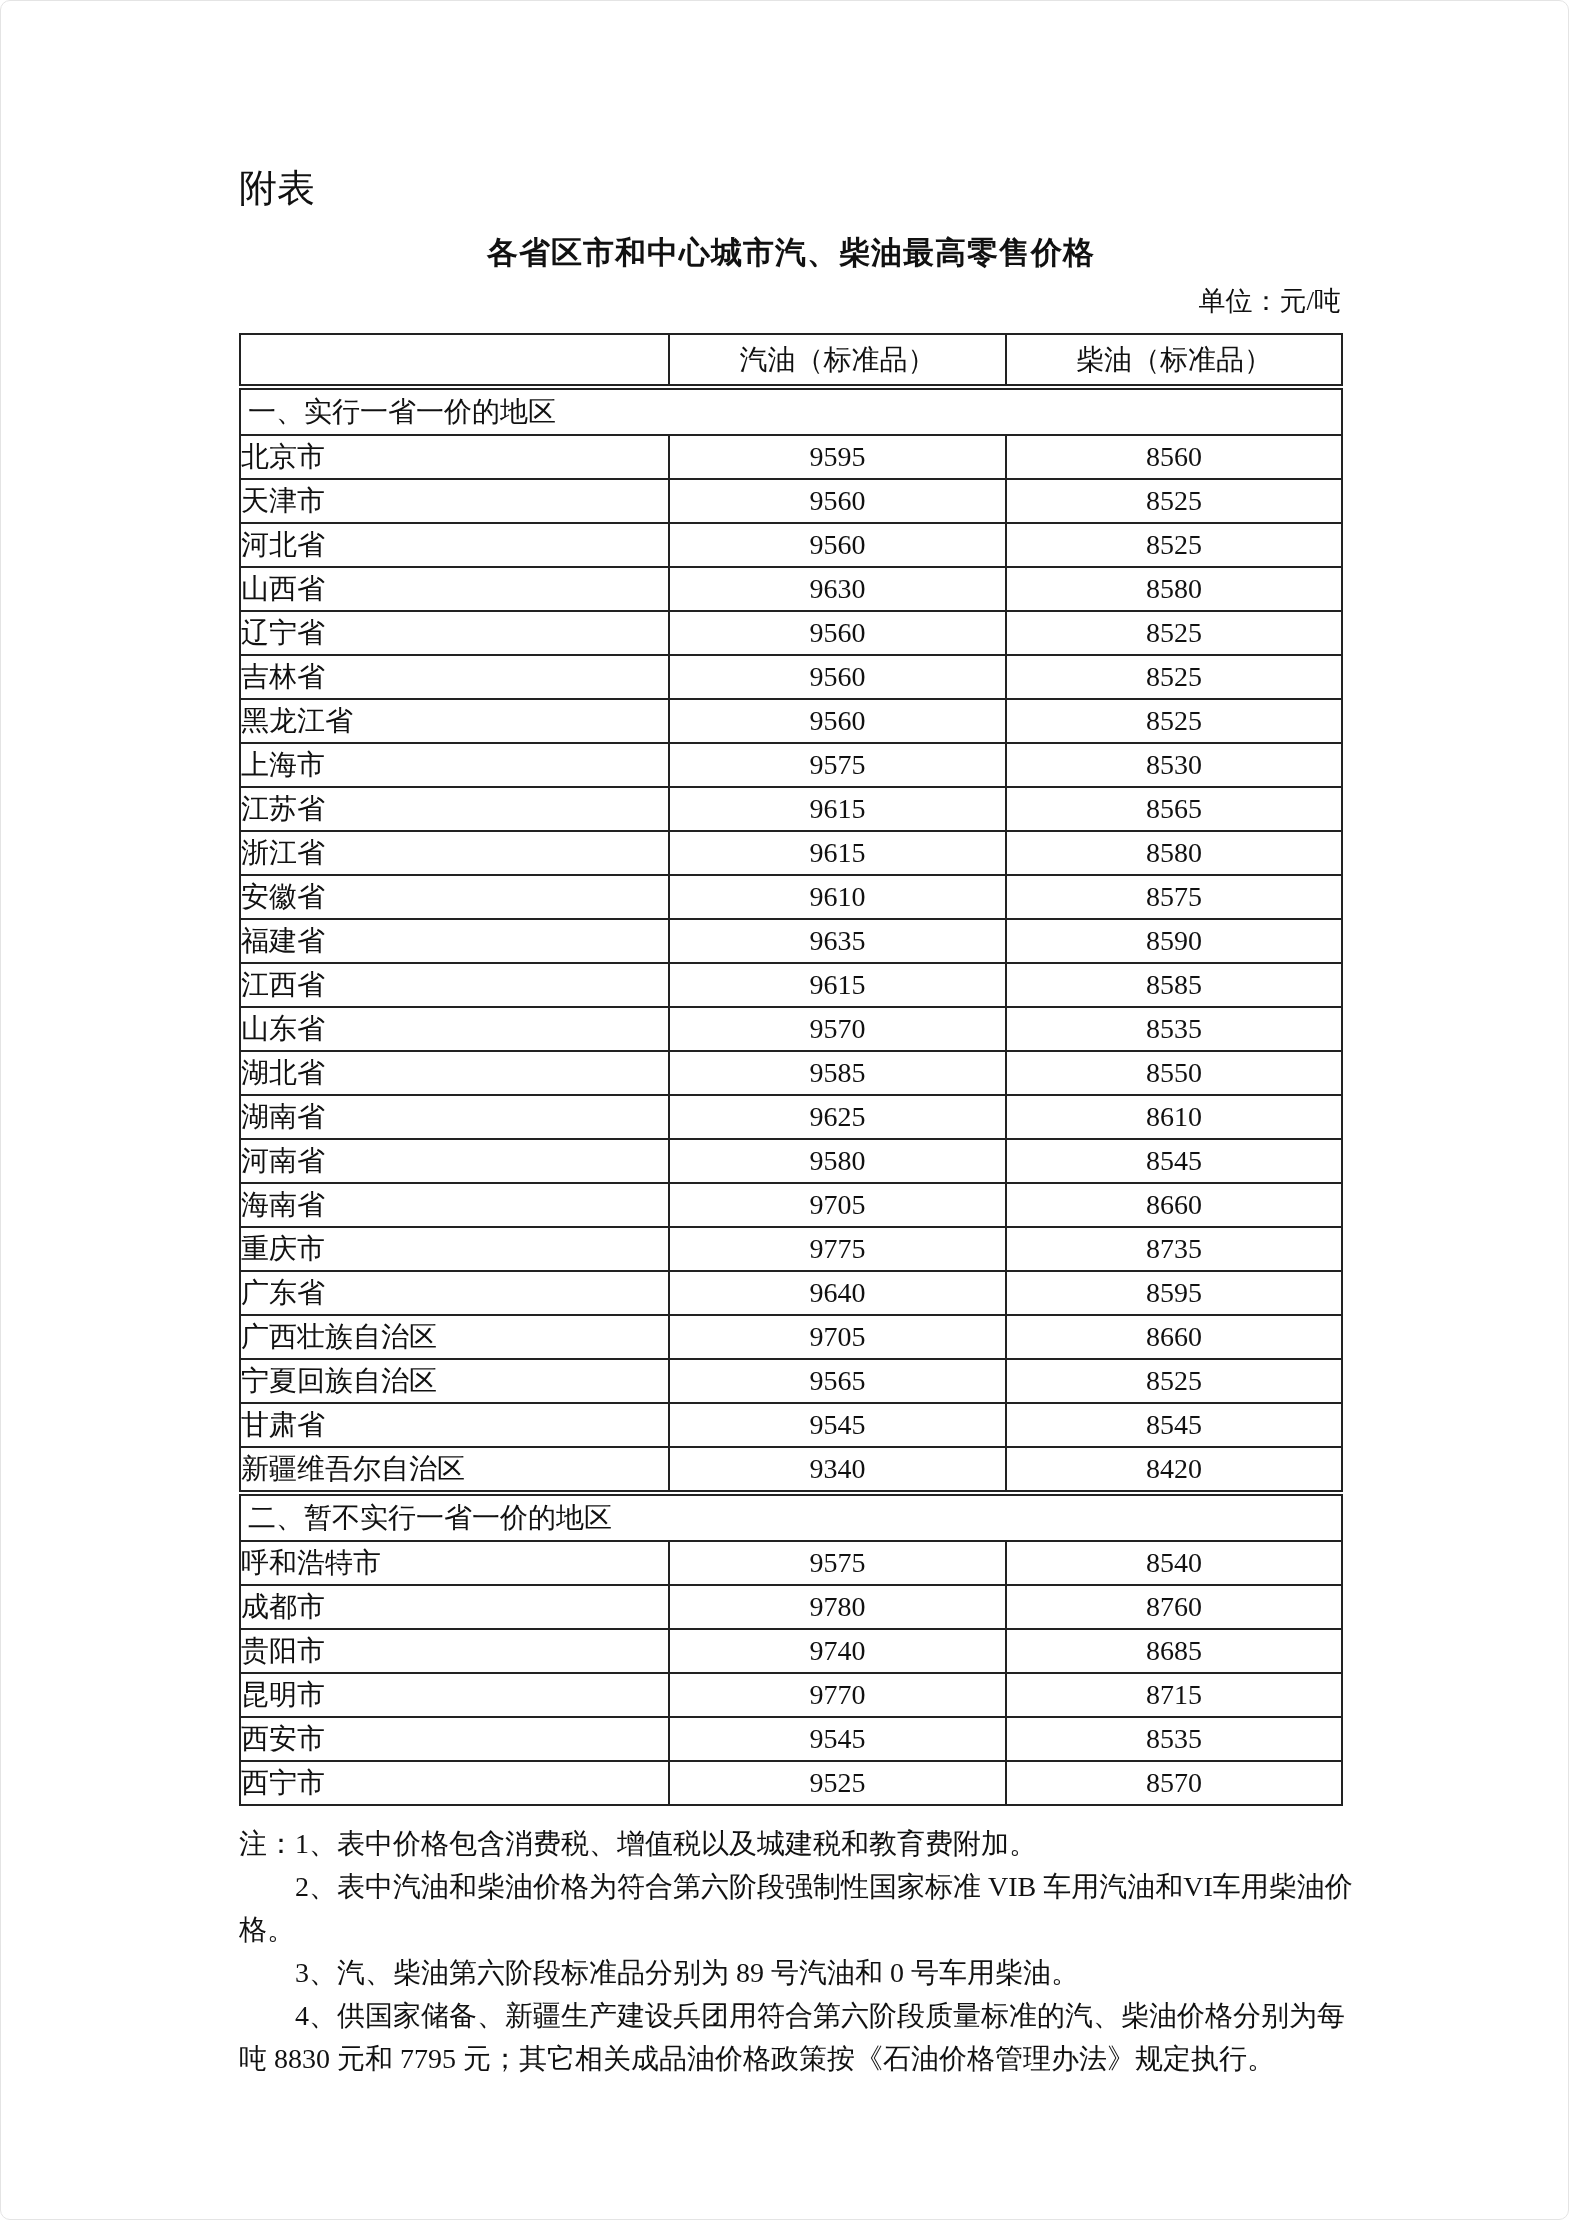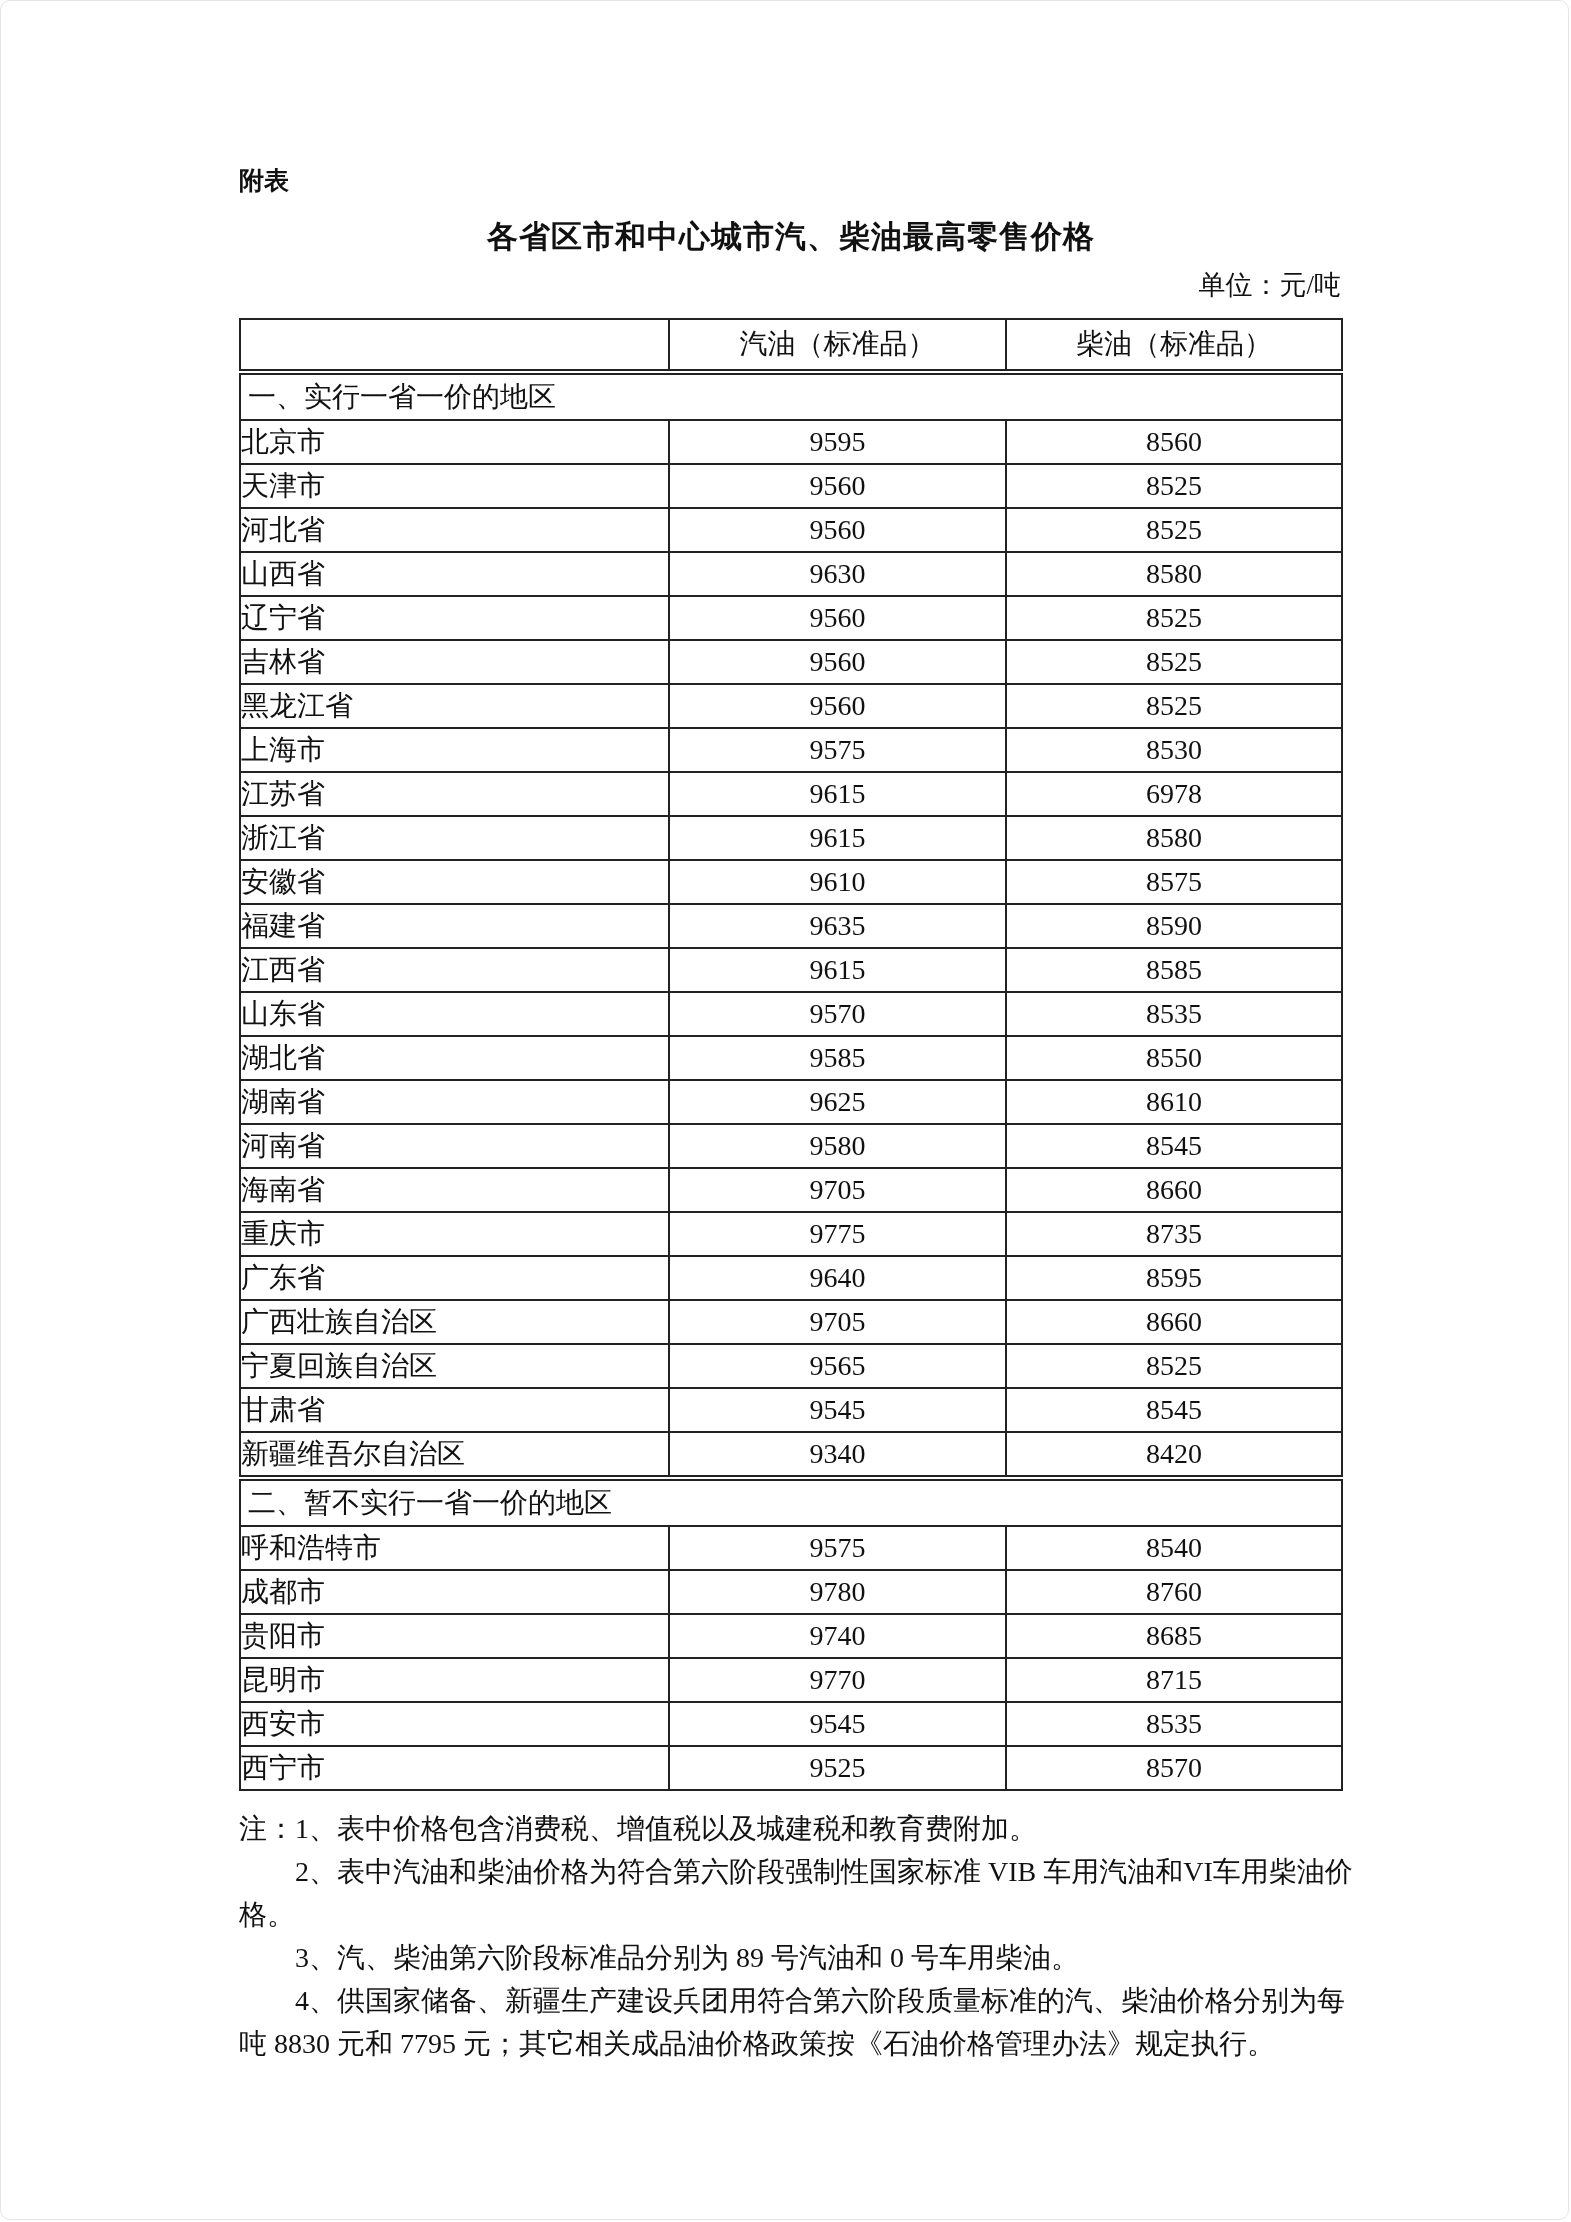--- a/index.html
+++ b/index.html
@@ -15,23 +15,22 @@
     background: #ffffff;
     border: 1px solid #e4e4e4;
     border-radius: 10px;
     overflow: hidden;
     padding-top: 165px;
     font-family: "Liberation Serif", "DejaVu Serif", serif;
     color: #111111;
   }
   .appendix-label {
     margin-left: 238px;
-    font-size: 25px;
+    font-size: 38px;
     line-height: 1.2;
-    font-weight: bold;
   }
   .doc-title {
     margin: 22px 0 0 13px;
     text-align: center;
     font-family: "Liberation Sans", "DejaVu Sans", sans-serif;
     font-weight: bold;
     font-size: 31px;
     line-height: 1.2;
     letter-spacing: 1px;
   }
@@ -156,21 +155,21 @@
           <td class="price-cell">8525</td>
         </tr>
         <tr>
           <td class="region-cell">上海市</td>
           <td class="price-cell">9575</td>
           <td class="price-cell">8530</td>
         </tr>
         <tr>
           <td class="region-cell">江苏省</td>
           <td class="price-cell">9615</td>
-          <td class="price-cell">6978</td>
+          <td class="price-cell">8565</td>
         </tr>
         <tr>
           <td class="region-cell">浙江省</td>
           <td class="price-cell">9615</td>
           <td class="price-cell">8580</td>
         </tr>
         <tr>
           <td class="region-cell">安徽省</td>
           <td class="price-cell">9610</td>
           <td class="price-cell">8575</td>

